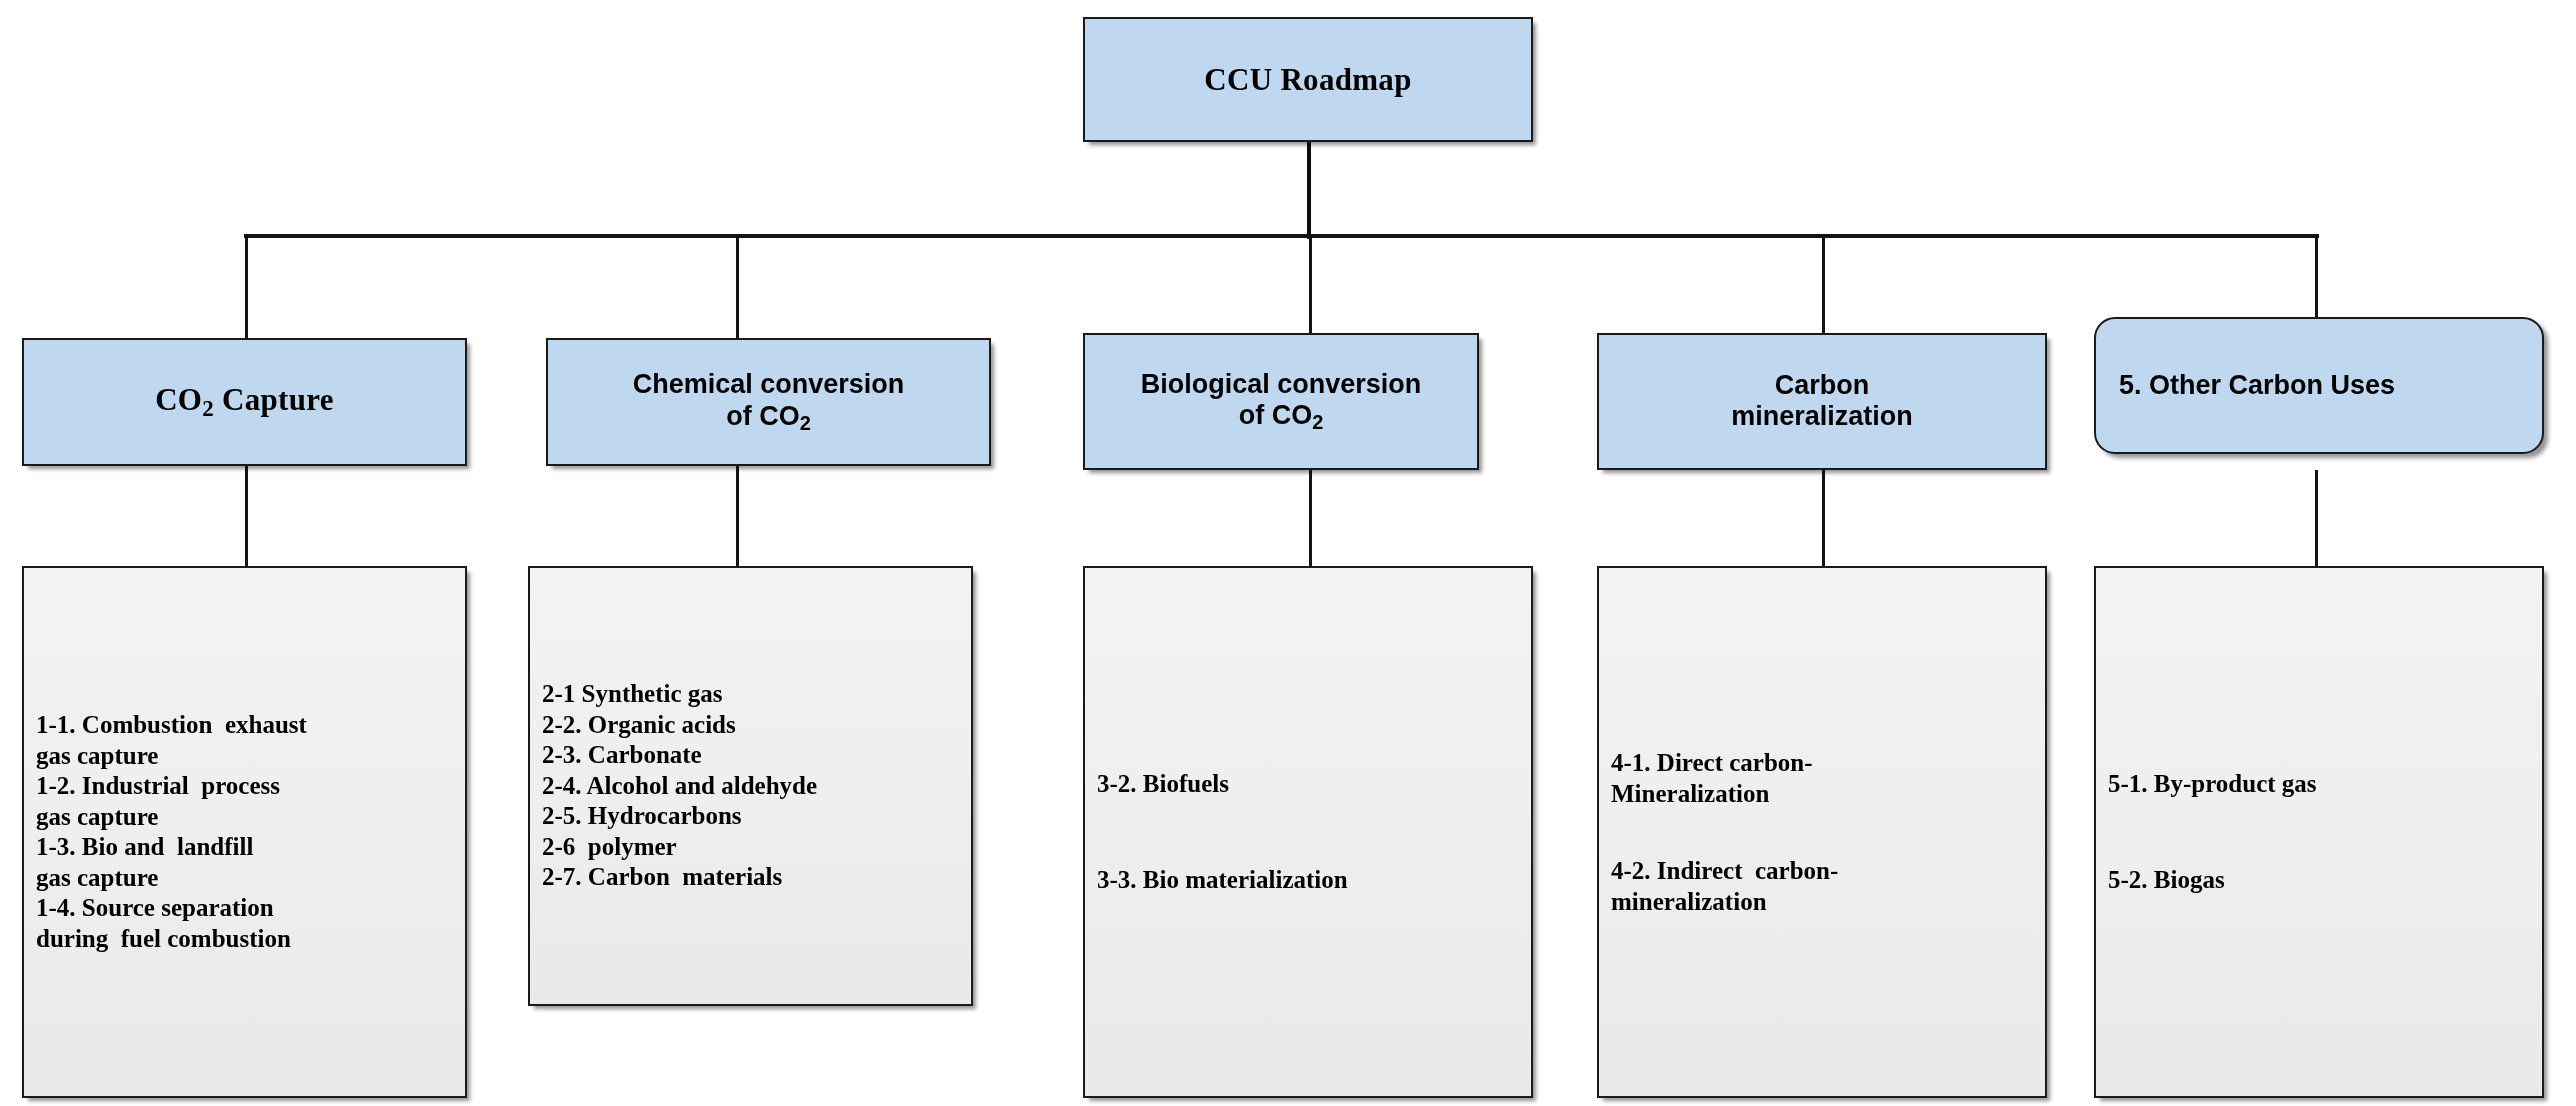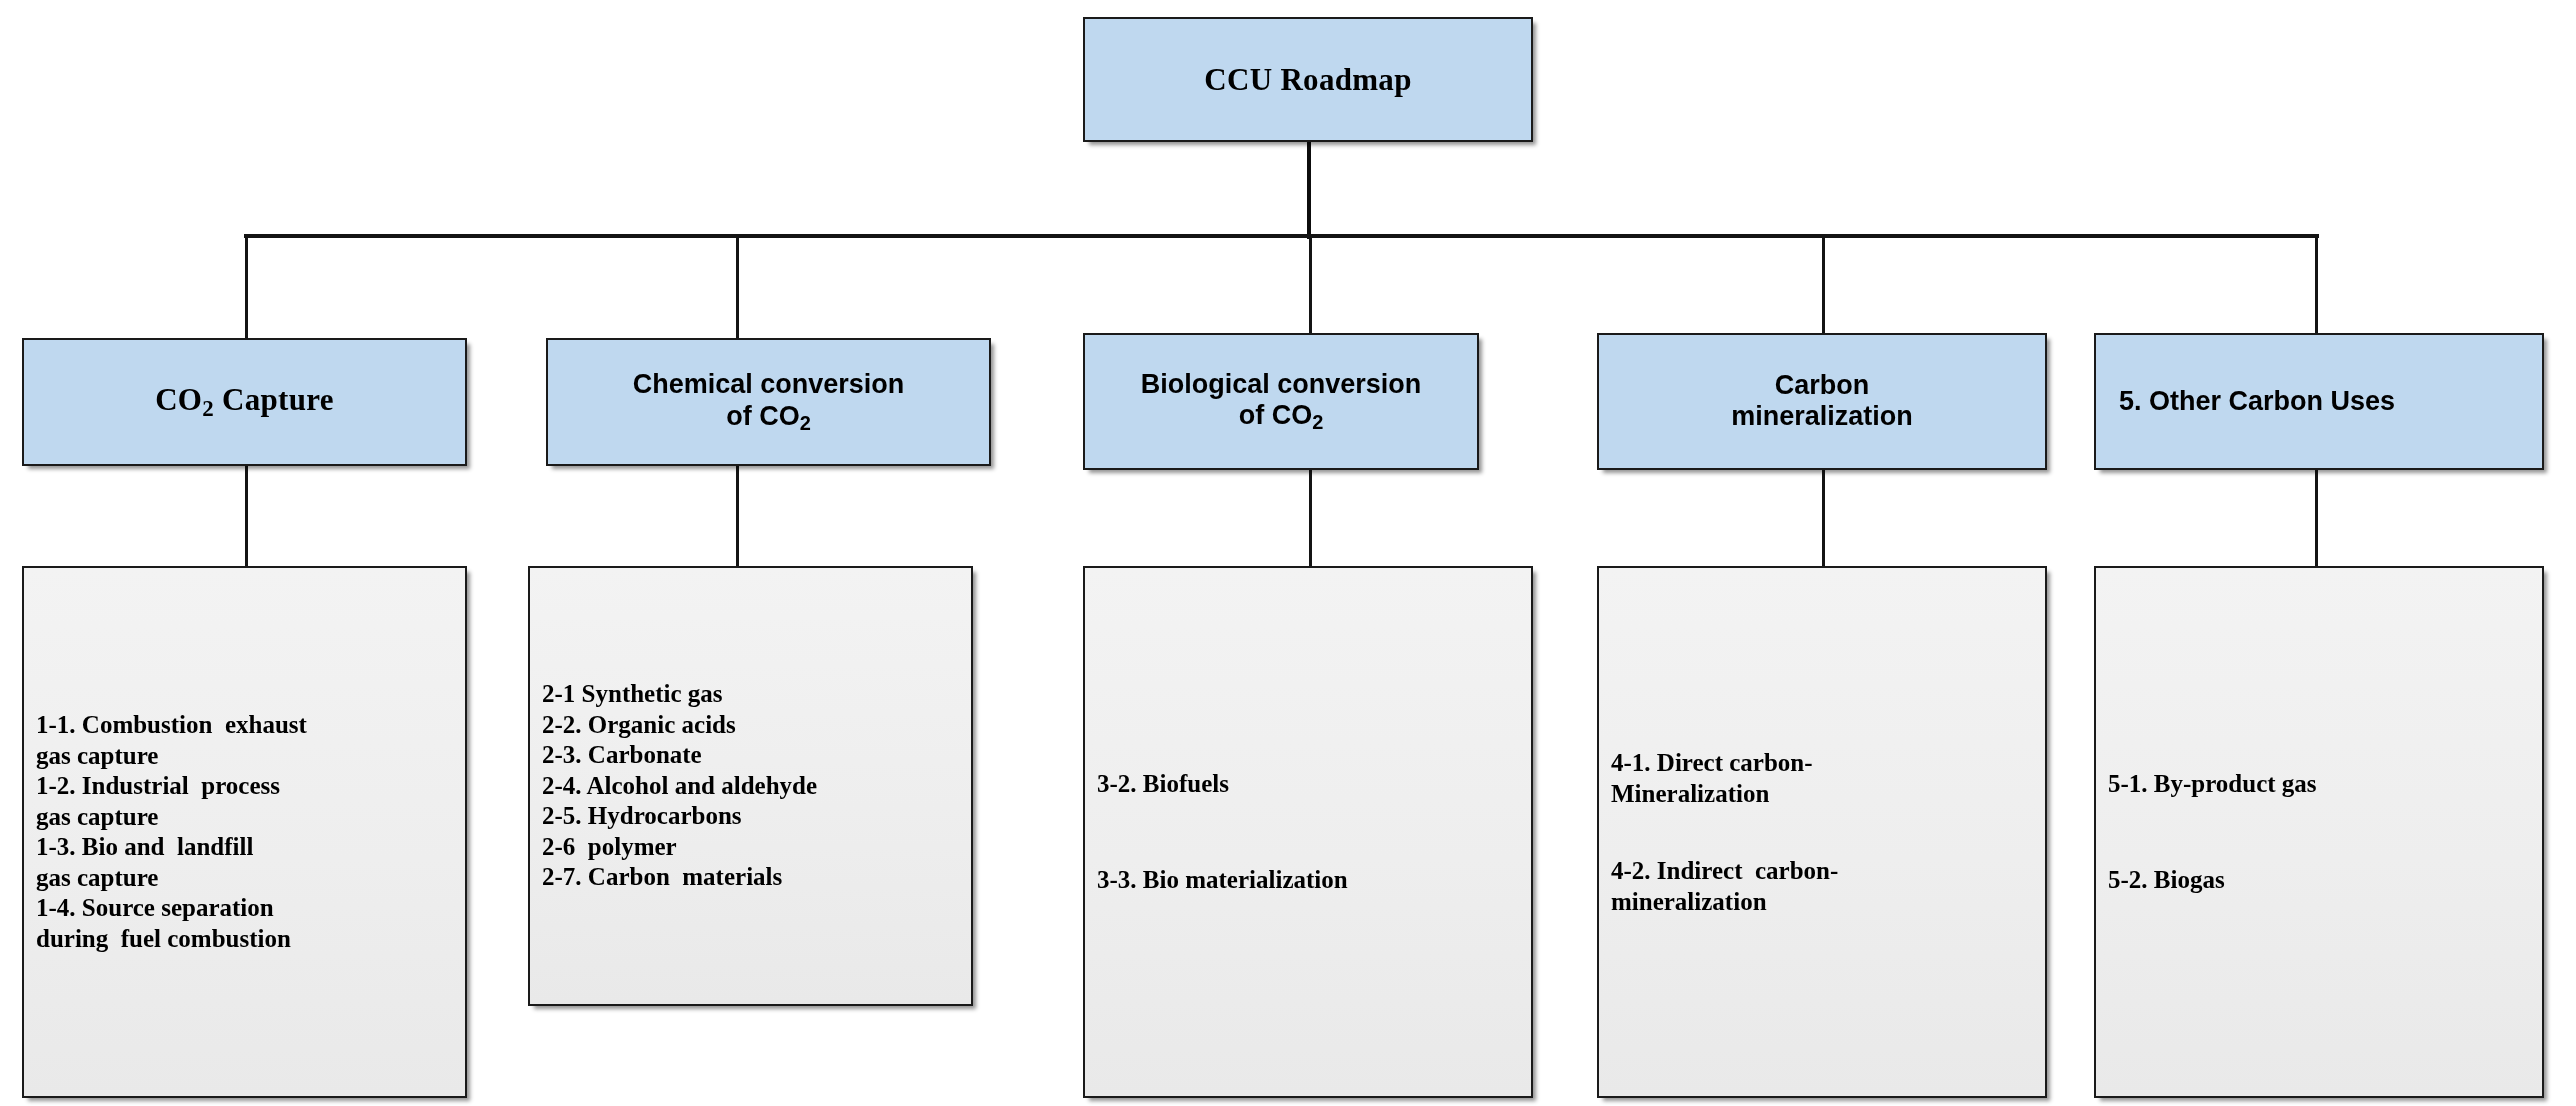--- a/index.html
+++ b/index.html
@@ -84,21 +84,21 @@
     </div>
   </div>
 
   <div class="node blue" style="left:1597px;top:333px;width:450px;height:137px;">
     <div class="hdr sans">
       <span>Carbon</span><br>
       <span>mineralization</span>
     </div>
   </div>
 
-  <div class="node blue" style="left:2094px;top:333px;width:450px;height:137px;">
+  <div class="node blue" style="left:2094px;top:317px;width:450px;height:137px;border-radius:21px;">
     <div class="hdr sans leftal">5. Other Carbon Uses</div>
   </div>
 
   <div class="node grey" style="left:22px;top:566px;width:445px;height:532px;">
     <div class="detail">
       <div class="li">1-1. Combustion  exhaust
 gas capture</div>
       <div class="li">1-2. Industrial  process
 gas capture</div>
       <div class="li">1-3. Bio and  landfill

